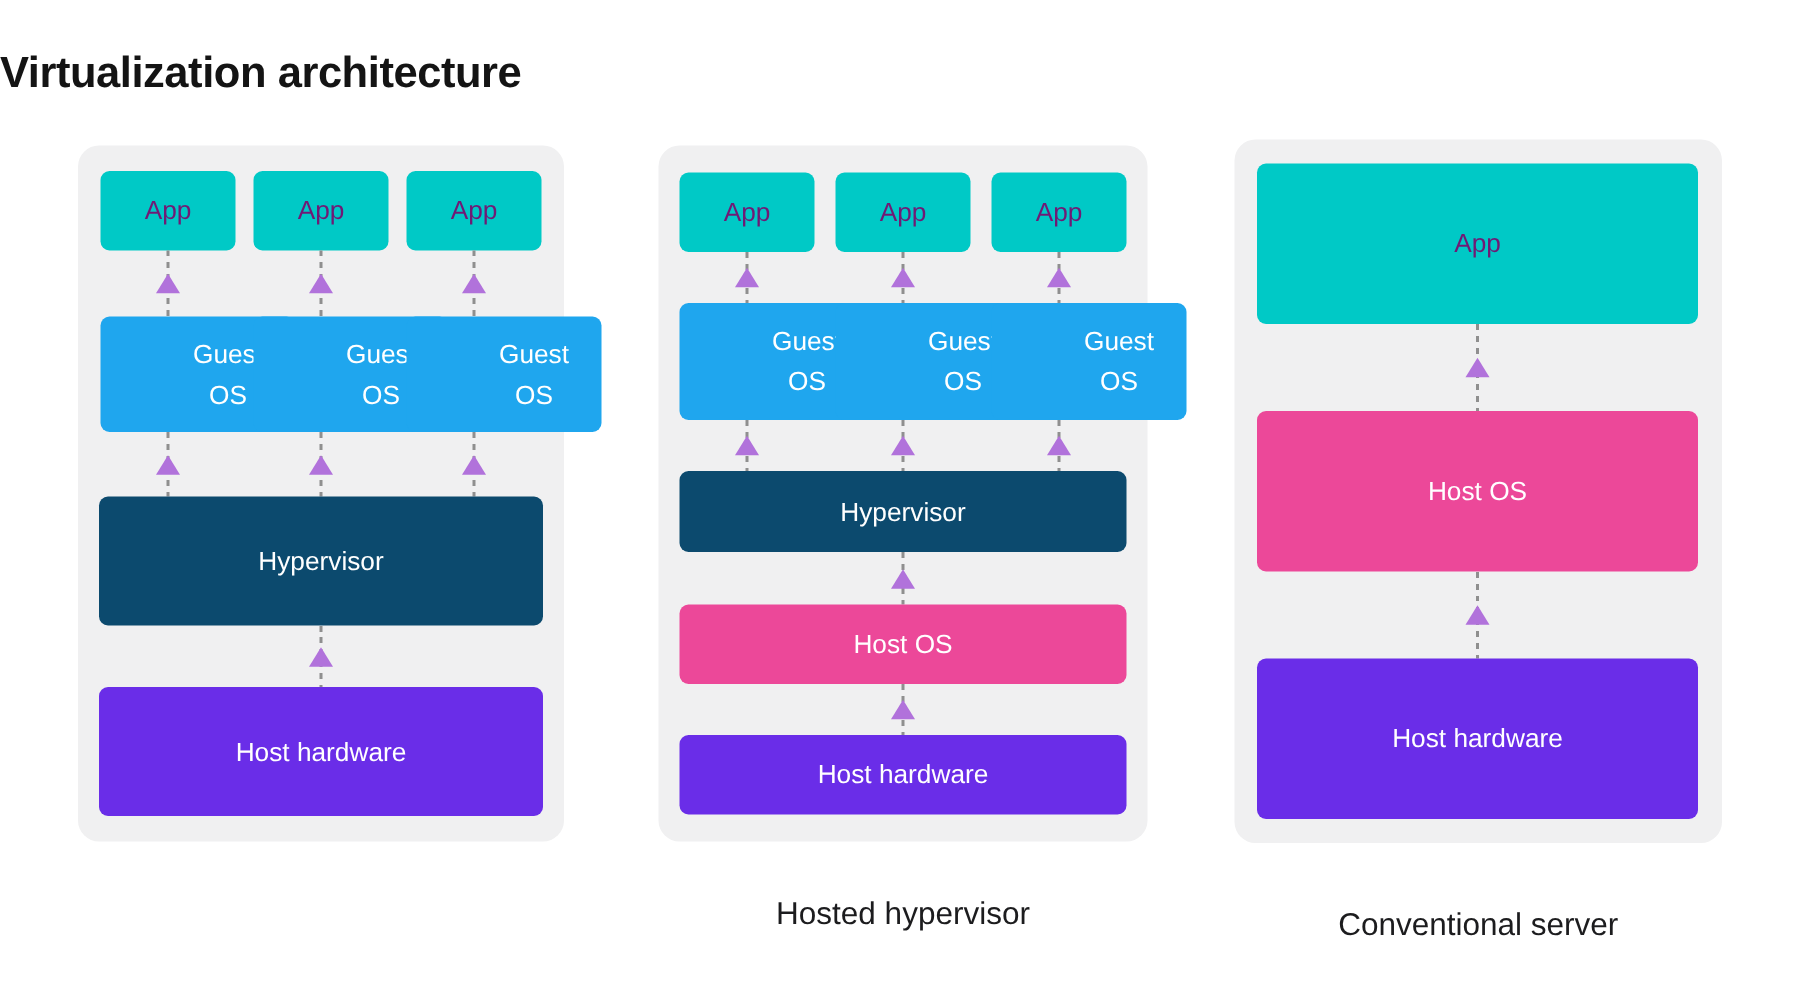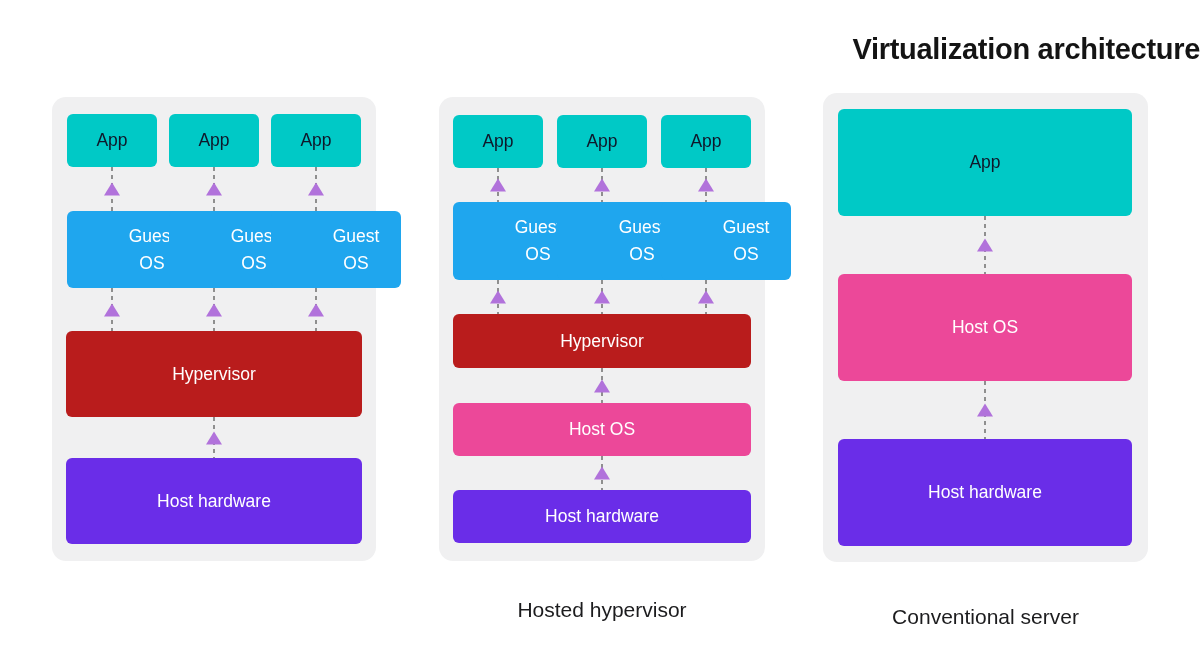--- a/index.html
+++ b/index.html
@@ -3,34 +3,34 @@
 <meta charset="utf-8">
 <style>
   html,body{margin:0;padding:0;}
   body{
     width:1200px;height:660px;background:#ffffff;
     font-family:"Liberation Sans","DejaVu Sans",sans-serif;
     position:relative;overflow:hidden;
   }
   .stage{position:absolute;left:0;top:0;width:1200px;height:660px;}
   .title{
-    position:absolute;left:0;top:33px;width:1200px;text-align:right;
+    position:absolute;left:0;top:33px;width:1200px;text-align:left;
     font-size:29px;font-weight:700;color:#141414;letter-spacing:-0.3px;
   }
   .panel{
     position:absolute;background:#F0F0F1;border-radius:14px;
   }
   .box{
     position:absolute;border-radius:6px;
     display:flex;align-items:center;justify-content:center;text-align:center;
     font-size:17.5px;line-height:27px;
   }
-  .teal  {background:#00C9C6;color:#0f172a;}
+  .teal  {background:#00C9C6;color:#701a75;}
   .sky   {background:#1FA6EE;color:#ffffff;padding-left:40px;}
-  .blue  {background:#b91c1c;color:#ffffff;}
+  .blue  {background:#0c4a6e;color:#ffffff;}
   .royal {background:#ec4899;color:#ffffff;}
   .purple{background:#6A2DE8;color:#ffffff;}
   .guest-label{display:block;max-width:62px;margin:0 auto;}
   .arrow{position:absolute;width:16px;}
   .arrow .dash{
     position:absolute;left:50%;margin-left:-1px;width:2px;top:0;bottom:0;
     background:repeating-linear-gradient(to bottom,#8f8f8f 0 4px,transparent 4px 8px);
   }
   .arrow .tri{
     position:absolute;left:50%;top:50%;transform:translate(-50%,-50%);

